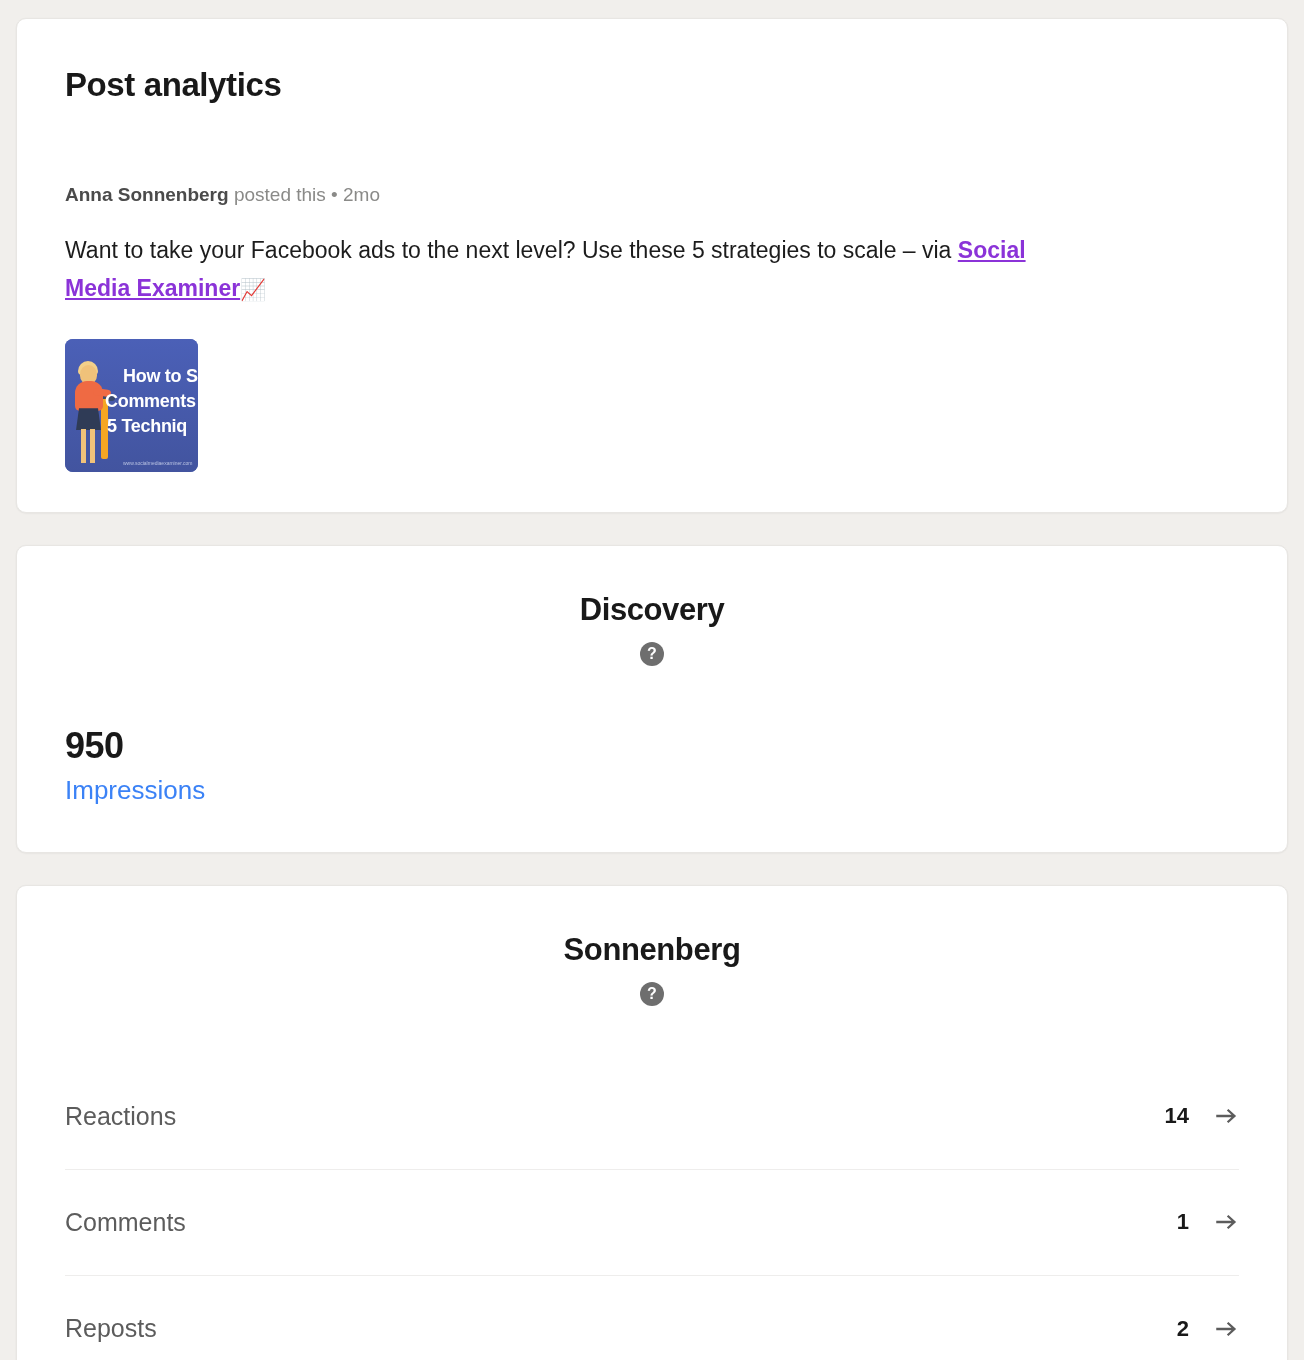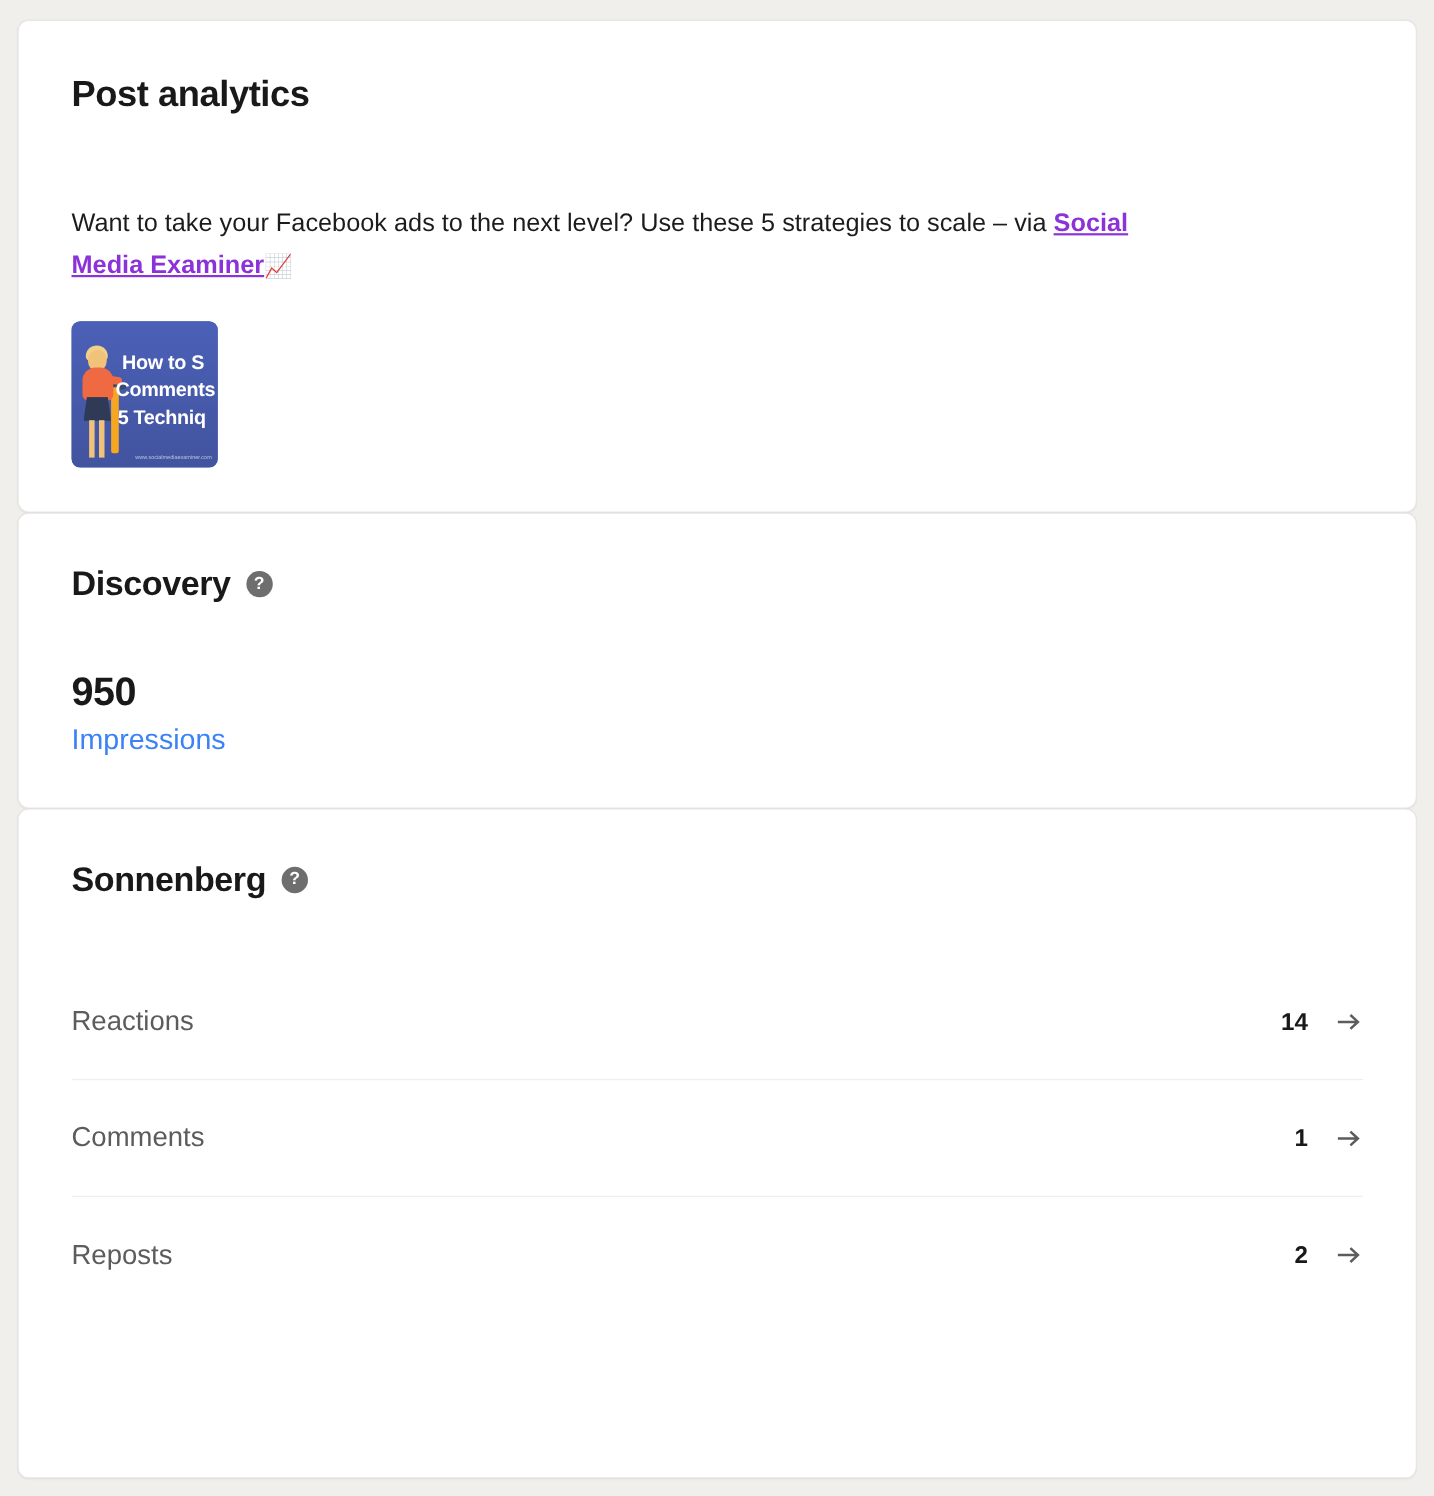--- a/index.html
+++ b/index.html
@@ -12,20 +12,21 @@
     -webkit-font-smoothing: antialiased;
   }
 
   .page {
     width: 1304px;
     height: 1360px;
     padding: 18px 16px 16px 16px;
     background: #f1efec;
     display: flex;
     flex-direction: column;
+    gap: 32px;
   }
 
   .card {
     background: #ffffff;
     border: 1px solid #e8e6e3;
     border-radius: 10px;
     box-shadow: 0 0 0 0.5px rgba(0,0,0,0.02), 0 1px 2px rgba(0,0,0,0.035);
   }
 
   
@@ -86,21 +87,21 @@
     overflow: hidden;
     background: #4a5fb5;
   }
   .thumb .thumb-inner {
     position: absolute;
     inset: 0;
     background: linear-gradient(#4b60b7, #42549f);
   }
   .thumb .tline {
     position: absolute;
-    left: 46px;
+    left: 58px;
     color: #ffffff;
     font-weight: bold;
     font-size: 18px;
     letter-spacing: -0.3px;
     white-space: nowrap;
   }
   .thumb .t1 { top: 27px; }
   .thumb .t2 { top: 52px; left: 40px; }
   .thumb .t3 { top: 77px; left: 42px; }
   .thumb .thumb-url {
@@ -171,20 +172,21 @@
     color: #767676;
   }
 
   
   .card-discovery { padding: 46px 48px 46px 48px; }
 
   .section-head {
     display: flex;
     align-items: center;
     gap: 14px;
+    flex-direction: column;
   }
   .section-title {
     font-size: 31px;
     font-weight: bold;
     color: #191919;
     letter-spacing: -0.4px;
   }
   .help-icon {
     width: 24px; height: 24px;
     border-radius: 50%;
@@ -250,20 +252,23 @@
 </style>
 </head>
 <body>
 
 <div class="page">
 
   <section class="card card-post">
     <h1 class="page-title">Post analytics</h1>
 
     <div class="post-block">
+      <div class="post-byline">
+        <span class="author">Anna Sonnenberg</span><span> posted this  •  2mo</span>
+      </div>
 
       <p class="post-text">
         <span>Want to take your Facebook ads to the next level? Use these 5 strategies to scale – via </span><a class="link" href="#">Social Media Examiner</a><span class="emoji">📈</span>
       </p>
 
       <div class="preview">
         <div class="thumb">
           <div class="thumb-inner"></div>
           <div class="fig-pump-top"></div>
           <div class="fig-pump"></div>

